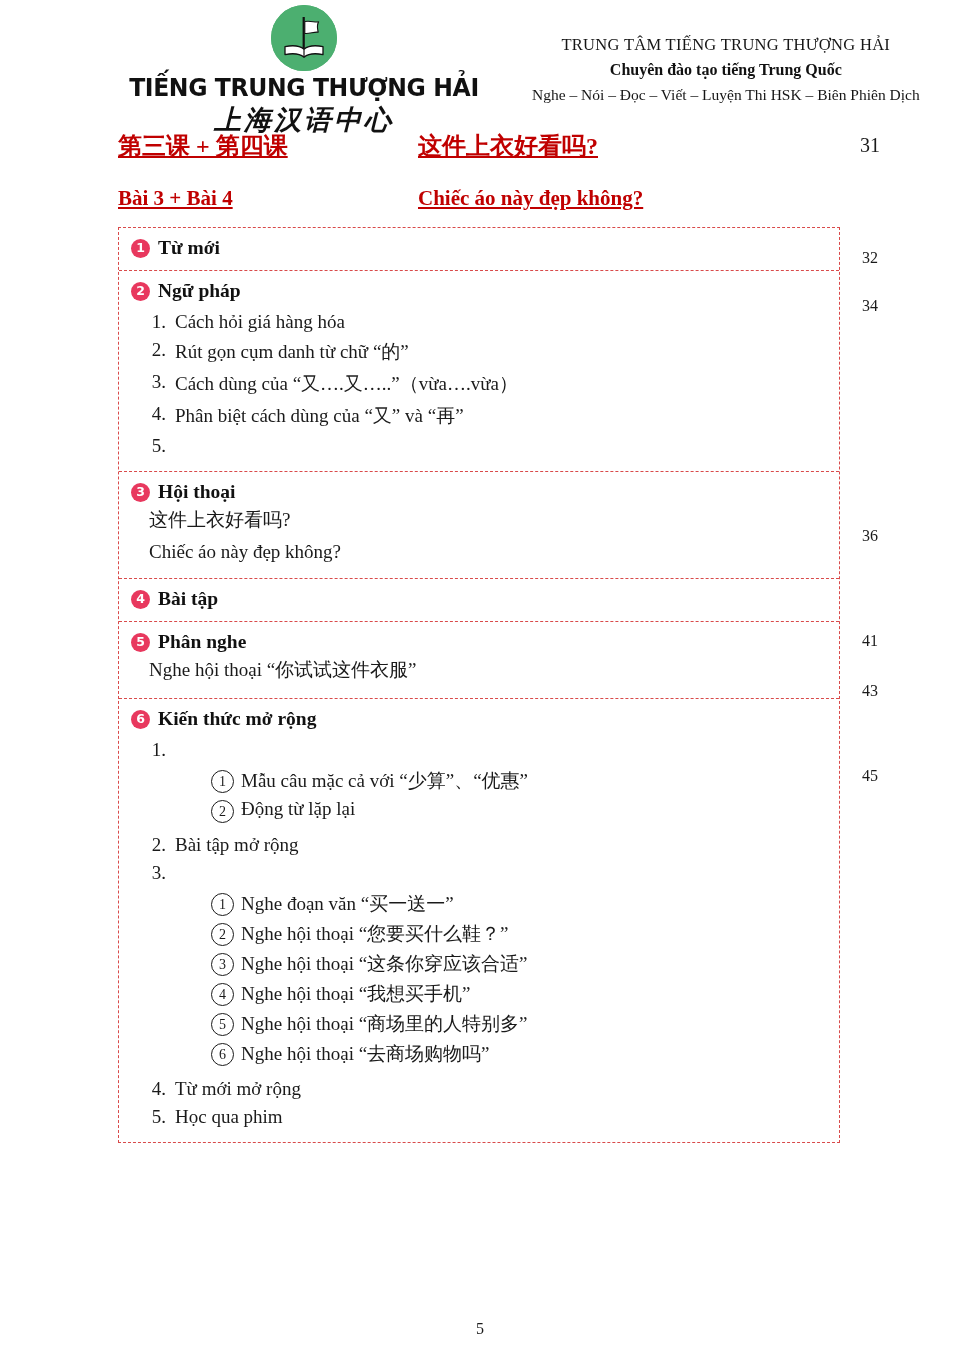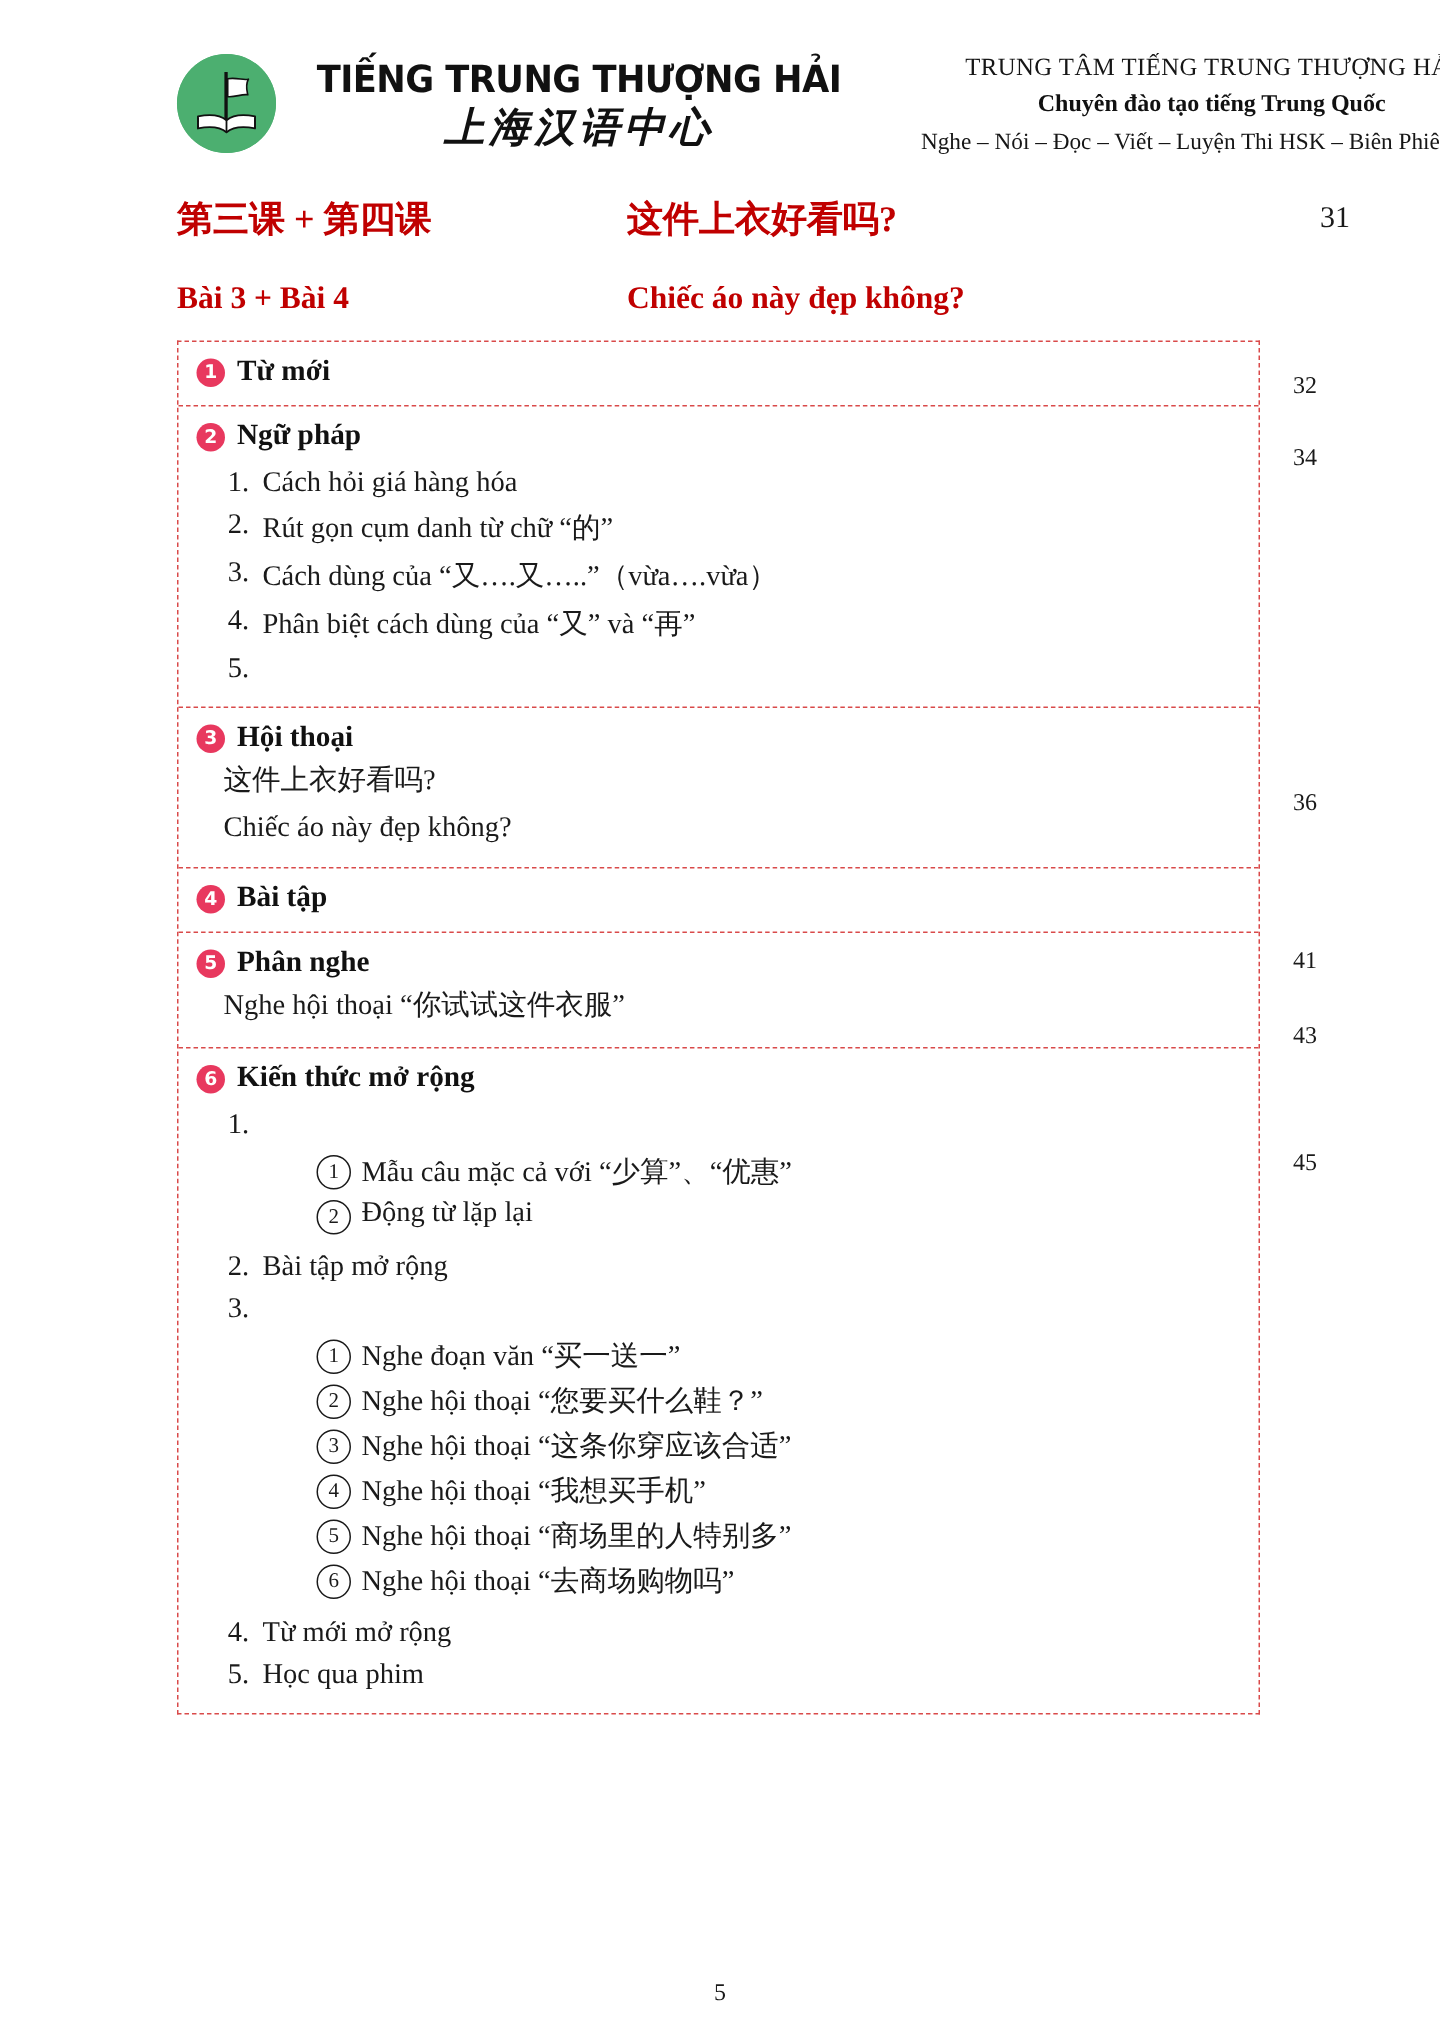--- a/index.html
+++ b/index.html
@@ -18,22 +18,23 @@
   
   .header {
     display: flex;
     align-items: center;
     padding: 26px 60px 0 118px;
     height: 112px;
   }
   .brand {
     display: flex;
     align-items: center;
-    gap: 16px;
+    gap: 4px;
     padding-right: 22px;
+    flex-direction: column;
   }
   .logo-mark {
     width: 66px;
     height: 66px;
     border-radius: 50%;
     background: #4caf70;
     position: relative;
     flex: 0 0 auto;
   }
   .logo-mark svg { display: block; }
@@ -98,32 +99,33 @@
   .title-block {
     position: relative;
     padding: 18px 0 6px 0;
     margin: 0 60px 0 118px;
   }
   .title-row {
     display: flex;
     align-items: baseline;
     color: #c00000;
     font-weight: 700;
+    text-decoration: underline;
   }
   .title-cn-lesson { width: 300px; font-size: 24px; }
   .title-cn-name   { font-size: 24px; }
   .title-vi-lesson { width: 300px; font-size: 21px; }
   .title-vi-name   { font-size: 21px; }
   .title-row.second { margin-top: 24px; }
   .title-page {
     position: absolute;
     right: 0;
     top: 22px;
     width: 60px;
-    text-align: right;
+    text-align: center;
     color: #1a1a1a;
     font-size: 20px;
     font-weight: 400;
   }
 
   
   .toc-wrap {
     display: flex;
     margin: 10px 60px 0 118px;
   }

